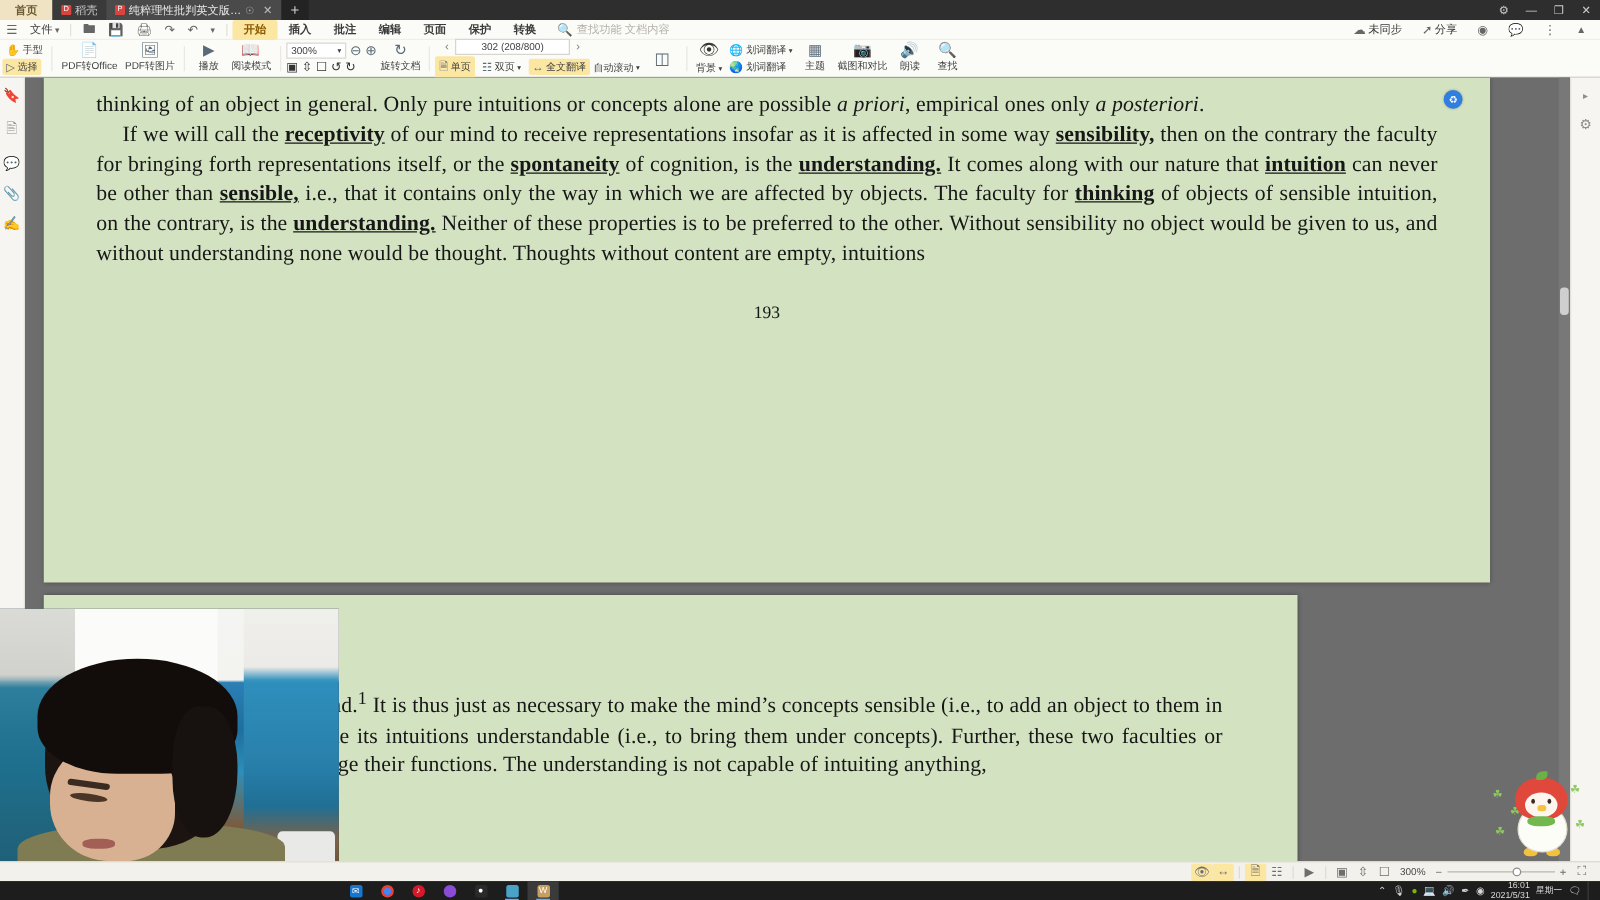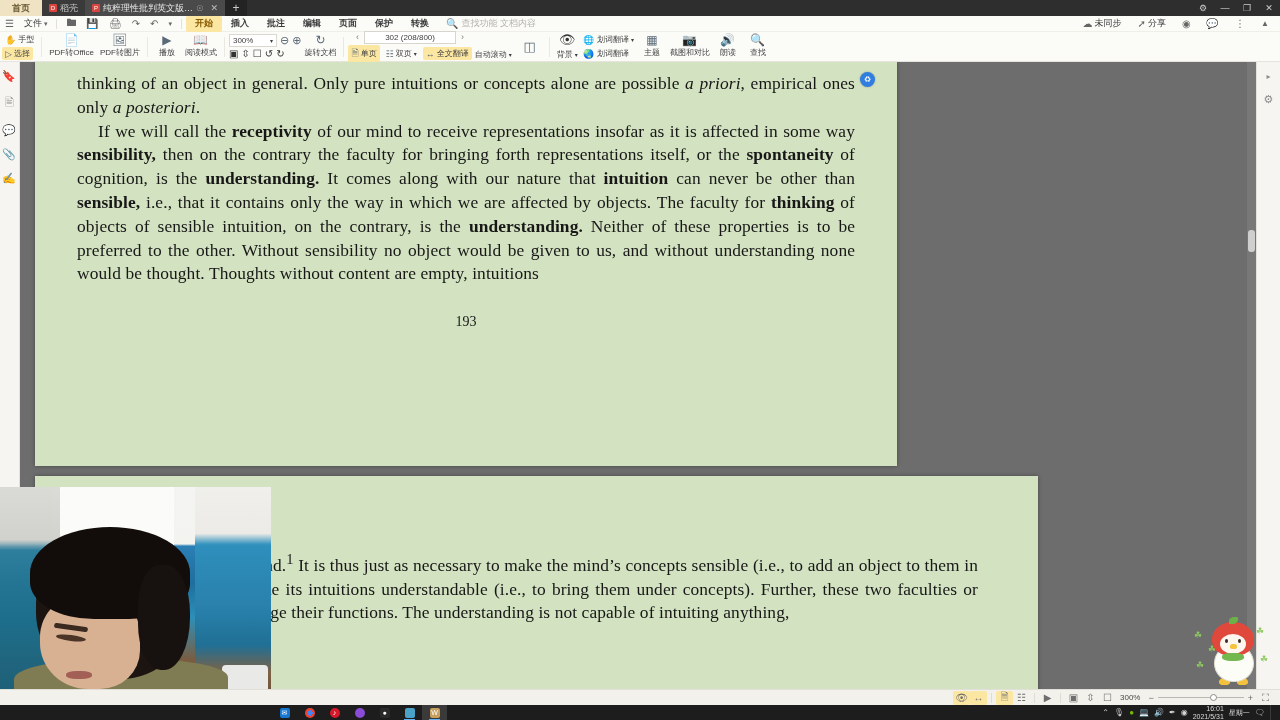--- a/index.html
+++ b/index.html
@@ -105,35 +105,35 @@
   .vscrollzone {
     position:absolute; right:0; top:0; width:9px; height:627px; background:#787878;
   }
   .vthumb {
     position:absolute; right:1px; top:168px; width:7px; height:22px;
     background:#cfcfcf; border-radius:3px;
   }
   .page {
     position:absolute; background:#d3e2c0; box-shadow:0 0 4px rgba(0,0,0,.35);
   }
-  .page1 { left:15px; top:0px; width:862px; height:404px; }
+  .page1 { left:15px; top:0px; width:1157px; height:404px; }
   .page2 { left:15px; top:414px; width:1003px; height:275px; }
 
   .ptext {
     font-family:"Liberation Serif", serif;
     color:#171717;
     padding:0 42px;
   }
   .pbody {
     font-size:17.4px; line-height:23.8px; text-align:justify;
     letter-spacing:.1px;
   }
   .pbody p { margin:0; }
   .pbody .ind { text-indent:21px; }
-  .pbody b { font-weight:bold; }
+  .pbody b { font-weight:bold;text-decoration:underline; }
   .pbody i { font-style:italic; }
   .fnote {
     font-size:11.4px; line-height:15px; font-family:"Liberation Serif",serif; color:#1b1b1b;
   }
   .fnote sup { font-size:8px; font-style:italic; }
   .pnum { text-align:center; font-family:"Liberation Serif",serif; font-size:14px; color:#141414; }
   .runhead {
     text-align:center; font-family:"Liberation Serif",serif;
     font-size:15.6px; color:#141414; letter-spacing:.2px;
   }

